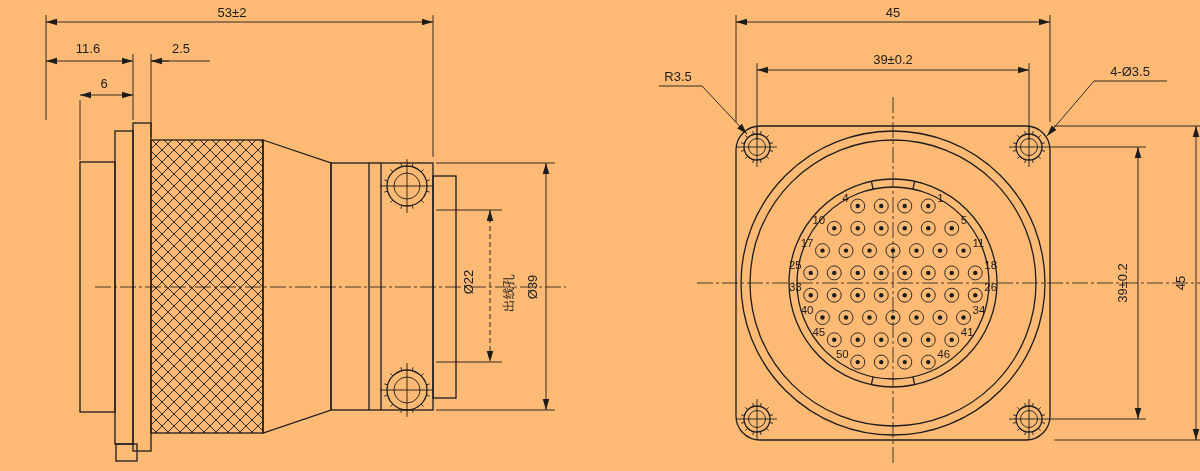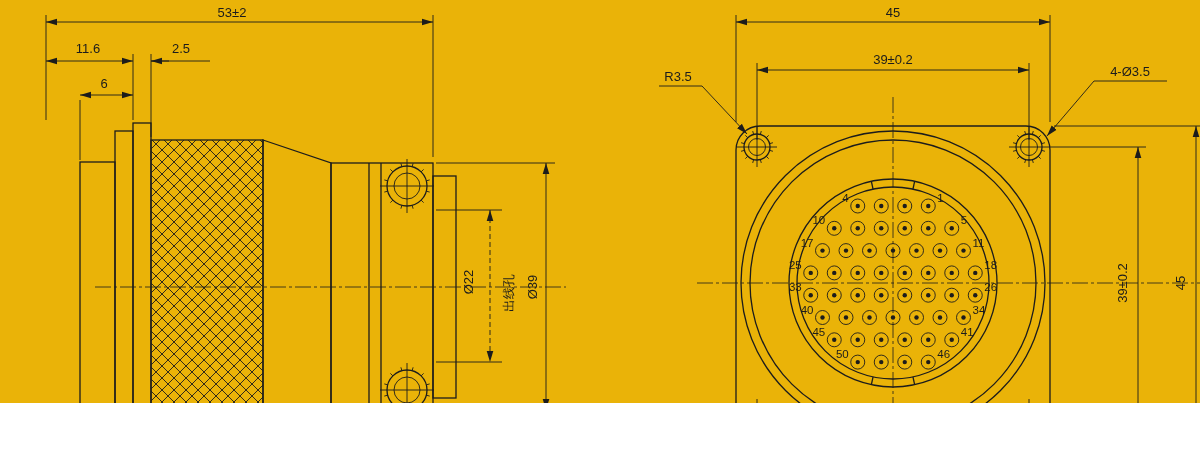--- a/index.html
+++ b/index.html
@@ -1,16 +1,16 @@
 <!DOCTYPE html>
 <html><head>
 <meta charset="utf-8">
 <style>
   html,body{margin:0;padding:0;background:#ffffff;}
-  .stage{width:1200px;height:403px;position:relative;background:#eab308;overflow:hidden;}
+  .stage{width:1200px;height:471px;position:relative;background:#fdba74;overflow:hidden;}
   svg{display:block;}
   text{font-family:"Liberation Sans","DejaVu Sans",sans-serif;fill:#1c1c1c;}
   .dim-text{font-size:13px;}
   .dim-text-small{font-size:12.5px;}
   .pin-label{font-size:11.5px;}
   .outline{stroke:#1c1c1c;stroke-width:1.3;fill:none;}
   .thin{stroke:#1c1c1c;stroke-width:0.9;fill:none;}
   .dimline{stroke:#1c1c1c;stroke-width:0.9;fill:none;}
   .centerline{stroke:#1c1c1c;stroke-width:0.8;fill:none;stroke-dasharray:16 3 3 3;}
   .dashed{stroke-dasharray:5 3;}

